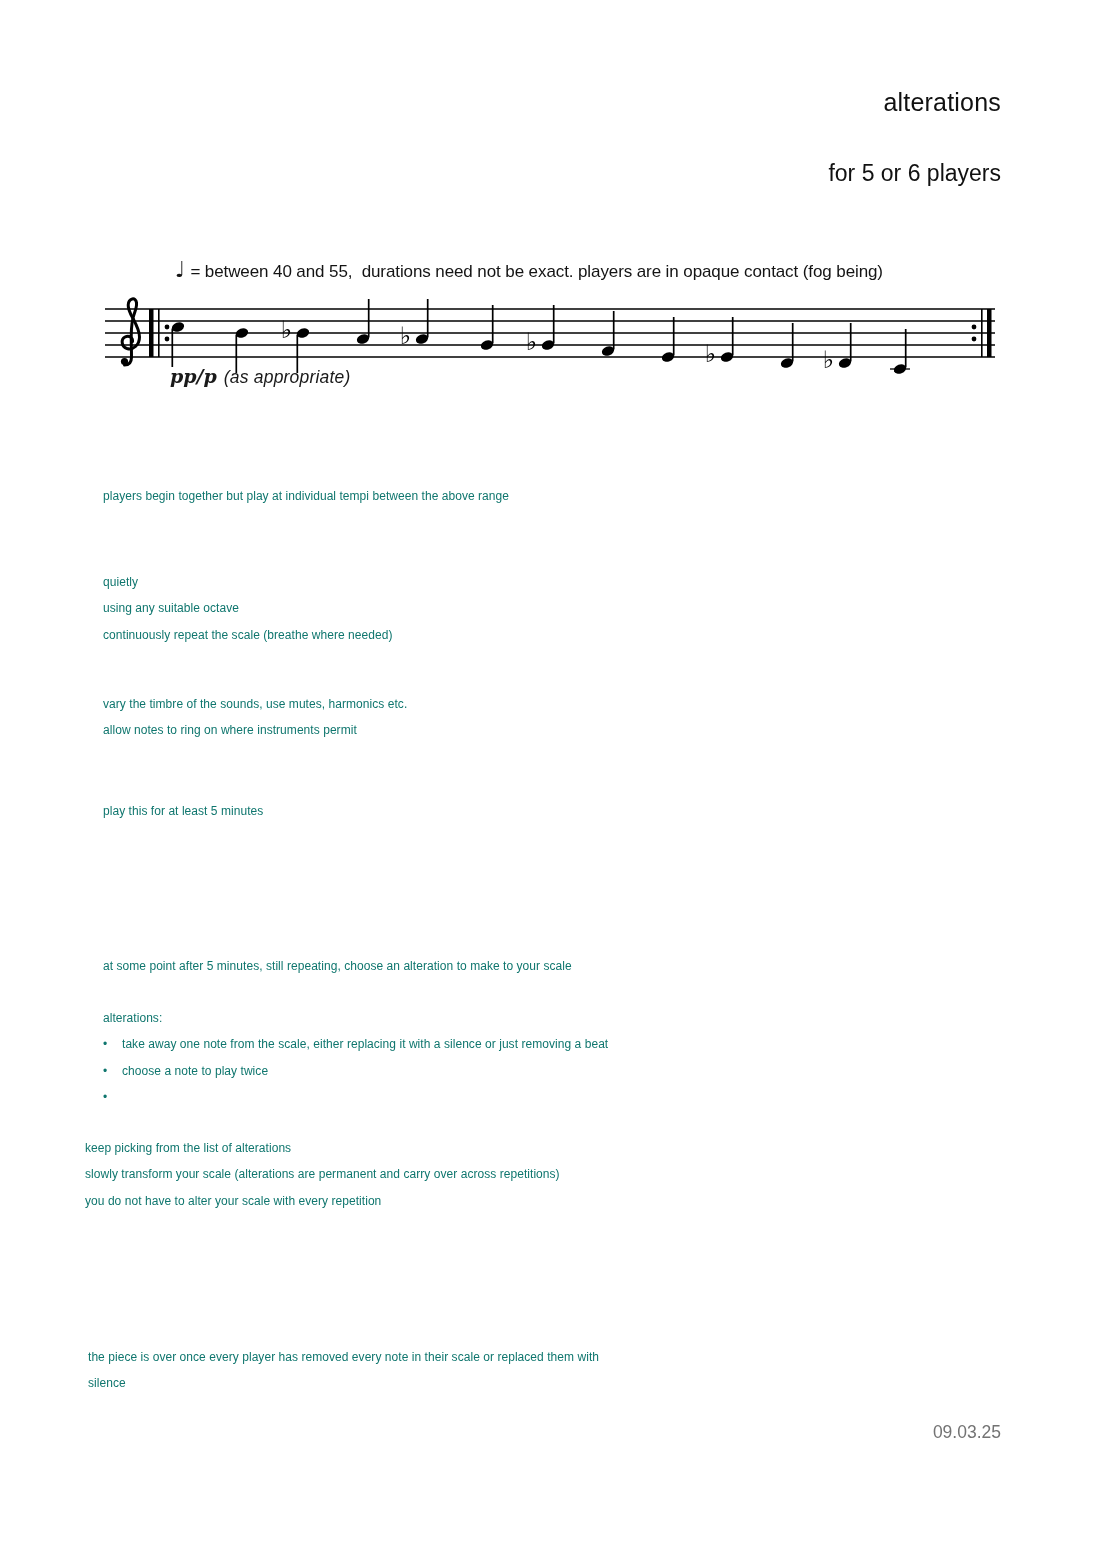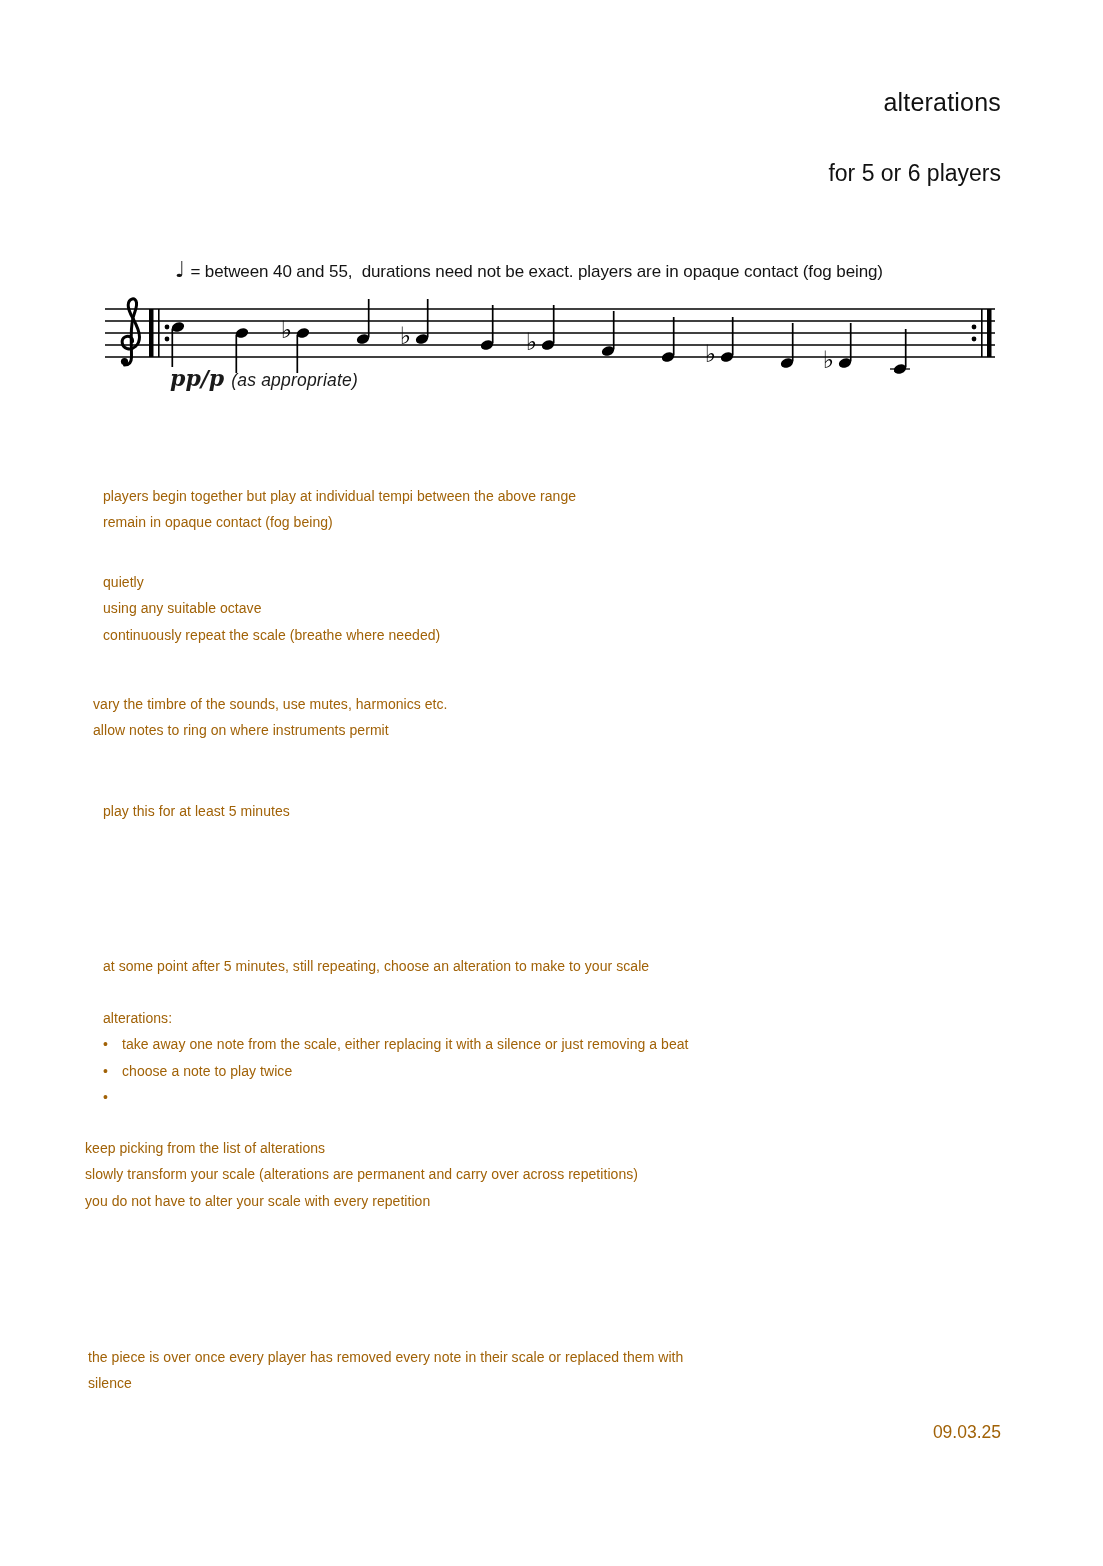--- a/index.html
+++ b/index.html
@@ -5,31 +5,31 @@
   html,body{margin:0;padding:0;}
   body{
     width:1103px;height:1566px;background:#ffffff;position:relative;
     font-family:"Liberation Sans", sans-serif;color:#1a1a1a;
     overflow:hidden;
   }
   .abs{position:absolute;}
   .right-col{right:102px;text-align:right;}
   .title{font-size:25px;letter-spacing:.2px;color:#111;}
   .subtitle{font-size:23px;color:#111;}
-  .body-text{font-size:14px;line-height:26.3px;color:#a16207;letter-spacing:.05px;}
+  .body-text{font-size:12px;line-height:26.3px;color:#0f766e;letter-spacing:.05px;}
   .line{display:block;white-space:pre-wrap;}
   .bullet-row{display:flex;}
   .bullet-glyph{width:19px;flex:0 0 19px;}
   .tempo-row{display:flex;align-items:baseline;font-size:17px;color:#141414;}
   .tempo-note{font-size:22px;line-height:17px;margin-right:5px;font-family:"DejaVu Sans",sans-serif;}
   .tempo-text{white-space:pre-wrap;letter-spacing:-0.1px;}
   .dyn-row{display:flex;align-items:baseline;}
-  .dyn-mark{font-family:"DejaVu Serif",serif;font-style:italic;font-weight:bold;font-size:22px;margin-right:7px;}
+  .dyn-mark{font-family:"DejaVu Serif",serif;font-style:italic;font-weight:bold;font-size:19px;margin-right:7px;}
   .dyn-note{font-style:italic;font-size:17.5px;letter-spacing:.2px;}
-  .date{font-size:17.5px;color:#a16207;}
+  .date{font-size:17.5px;color:#737373;}
   svg text.flat{font-family:"DejaVu Sans",sans-serif;font-size:24px;fill:#000;}
 </style>
 </head>
 <body>
 
 <div class="abs right-col title" style="top:88px;">alterations</div>
 <div class="abs right-col subtitle" style="top:160px;">for 5 or 6 players</div>
 
 <div class="abs tempo-row" style="left:175px;top:261px;">
   <span class="tempo-note">♩</span>
@@ -104,30 +104,29 @@
     </g>
 </svg>
 
 <div class="abs dyn-row" style="left:170px;top:365px;">
   <span class="dyn-mark">pp/p</span>
   <span class="dyn-note">(as appropriate)</span>
 </div>
 
 <div class="abs body-text" style="left:103px;top:483px;">
   <span class="line">players begin together but play at individual tempi between the above range</span>
-  <span class="line">remain in opaque contact (fog being)</span>
 </div>
 
 <div class="abs body-text" style="left:103px;top:562px;margin-top:7px;">
   <span class="line">quietly</span>
   <span class="line">using any suitable octave</span>
   <span class="line">continuously repeat the scale (breathe where needed)</span>
 </div>
 
-<div class="abs body-text" style="left:93px;top:691px;">
+<div class="abs body-text" style="left:103px;top:691px;">
   <span class="line">vary the timbre of the sounds, use mutes, harmonics etc.</span>
   <span class="line">allow notes to ring on where instruments permit</span>
 </div>
 
 <div class="abs body-text" style="left:103px;top:798px;">
   <span class="line">play this for at least 5 minutes</span>
 </div>
 
 <div class="abs body-text" style="left:103px;top:953px;">
   <span class="line">at some point after 5 minutes, still repeating, choose an alteration to make to your scale</span>

